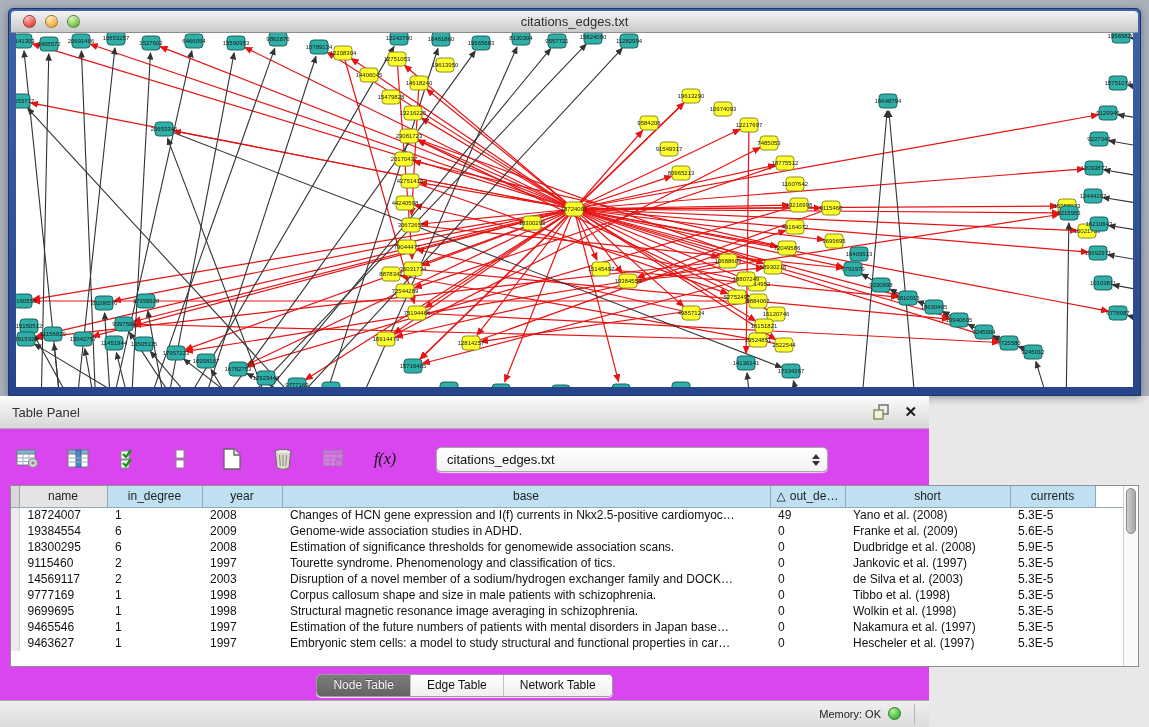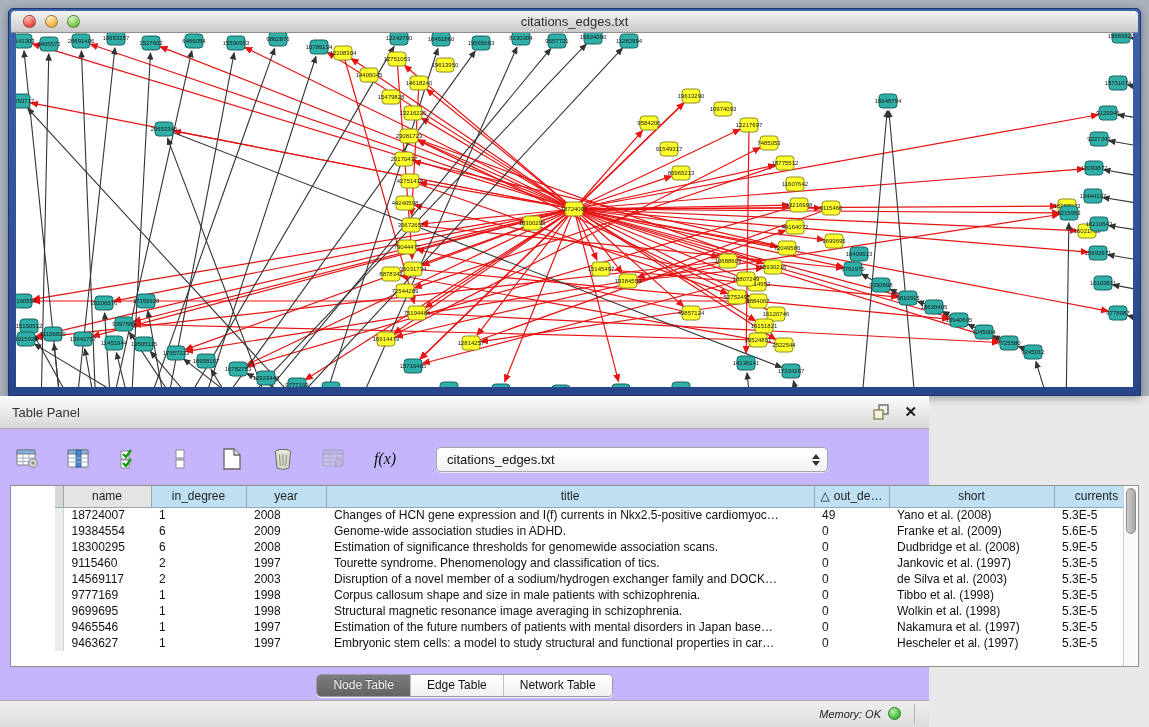--- a/index.html
+++ b/index.html
@@ -19,41 +19,41 @@
     box-shadow:inset 0 1px 1px rgba(255,255,255,.7); }
   .light.red { background:radial-gradient(circle at 35% 30%, #ffb3a7, #ee544a 60%, #c33a31); }
   .light.yellow { background:radial-gradient(circle at 35% 30%, #ffe9b0, #f5b64c 60%, #cd8f2e); }
   .light.green { background:radial-gradient(circle at 35% 30%, #d0f5b5, #7fc94f 60%, #58a02e); }
   .win-title { position:absolute; left:0; right:0; top:3px; text-align:center;
     font-size:13px; color:#2e2e2e; }
   .canvas { position:absolute; left:7px; top:24px; right:7px; bottom:8px; background:#fff; overflow:hidden; }
   .canvas svg { position:absolute; left:-15px; top:-32px; }
 
   
-  .bottom { position:absolute; left:0; top:396px; width:929px; height:331px; background:#c4b5fd; }
+  .bottom { position:absolute; left:0; top:396px; width:929px; height:331px; background:#d946ef; }
   .panel-header { position:absolute; left:0; right:0; top:0; height:33px;
     background:linear-gradient(#fbfbfb,#d7d7d7); border-top:1px solid #fff; border-bottom:1px solid #b0b0b0; }
   .panel-title { position:absolute; left:12px; top:8px; font-size:13px; color:#333; }
   .panel-header .hdr-icons { position:absolute; right:12px; top:7px; display:flex; gap:14px; align-items:center; }
   .close-x { font-size:15px; font-weight:bold; color:#1a1a1a; line-height:16px; cursor:default; }
 
   .toolbar { position:absolute; left:14px; top:44px; height:38px; display:flex; align-items:center; gap:23px; }
   .tool { width:28px; height:30px; display:flex; align-items:center; justify-content:center; border-radius:4px; }
   .combo { margin-left:14px; width:392px; height:25px; background:linear-gradient(#ffffff,#f2f2f2);
     border:1px solid #a6a6a6; border-radius:5px; position:relative; font-size:13px; color:#111;
     line-height:23px; padding-left:10px; box-shadow:0 1px 1px rgba(255,255,255,.8); }
   .combo .stepper { position:absolute; right:7px; top:3px; width:9px; height:18px;
     display:flex; flex-direction:column; align-items:center; justify-content:center; gap:2px; }
   .combo .stepper i { width:0; height:0; border-left:4px solid transparent; border-right:4px solid transparent; }
   .combo .stepper i.up { border-bottom:5px solid #333; }
   .combo .stepper i.dn { border-top:5px solid #333; }
 
   
   .table-wrap { position:absolute; left:10px; top:89px; width:1129px; height:182px;
-    background:#fff; border:1px solid #8f8f8f; overflow:hidden;padding-left:44px; }
+    background:#fff; border:1px solid #8f8f8f; overflow:hidden; }
   table { border-collapse:collapse; table-layout:fixed; width:1114px; }
   th { height:21px; font-size:12px; font-weight:normal; color:#222; text-align:center;
     background:#bfe0f2; border:1px solid #93a9b5; border-top:none; overflow:hidden; white-space:nowrap; }
   th.gutter { background:#d8d8d8; border-left:none; }
   th.first { background:#e4e4e4; }
   th.filler { background:#fff; border-right:none; }
   th .sort { margin-right:4px; }
   td { height:16px; font-size:12px; color:#111; padding:0 4px 0 8px;
     white-space:nowrap; overflow:hidden; }
   td.gutter { background:#ececec; border-right:1px solid #cfcfcf; padding:0; }
@@ -69,21 +69,21 @@
     background:#fff; box-shadow:0 1px 0 rgba(255,255,255,.8); }
   .seg { padding:3px 16px; font-size:12px; color:#111; background:linear-gradient(#ffffff,#f0f0f0);
     border-left:1px solid #c2c2c2; line-height:15px; }
   .seg:first-child { border-left:none; }
   .seg.active { background:linear-gradient(#7d7d7d,#636363); color:#f2f2f2;
     text-shadow:0 -1px 0 rgba(0,0,0,.3); }
 
   
   .statusbar { position:absolute; left:0; right:0; bottom:0; height:27px;
     background:linear-gradient(#efefef,#dcdcdc); border-top:1px solid #a8a8a8; }
-  .mem { position:absolute; right:28px; top:6px; display:flex; align-items:center; gap:7px;font-style:italic; }
+  .mem { position:absolute; right:28px; top:6px; display:flex; align-items:center; gap:7px; }
   .mem-label { font-size:11px; color:#222; }
   .mem-dot { width:13px; height:13px; border-radius:50%;
     background:radial-gradient(circle at 35% 30%, #b8f0a0, #4fc445 60%, #2e9a2e);
     border:1px solid #2a7a2a; }
   .status-div { position:absolute; right:14px; top:3px; width:1px; height:20px; background:#b5b5b5; }
 </style>
 </head>
 <body>
 
 <div class="desktop-top"></div>
@@ -795,21 +795,21 @@
           <col style="width:165px">
           <col style="width:85px">
         <col style="width:30px">
       </colgroup>
       <thead>
           <tr id="thead-row">
             <th class="gutter"></th>
             <th class="first">name</th>
             <th>in_degree</th>
             <th>year</th>
-            <th>title</th>
+            <th>base</th>
             <th><span class="sort">△</span>out_de…</th>
             <th>short</th>
             <th>currents</th>
             <th class="filler"></th>
           </tr>
         </thead>
       <tbody id="tbody">
           <tr>
             <td class="gutter"></td>
             <td>18724007</td>

